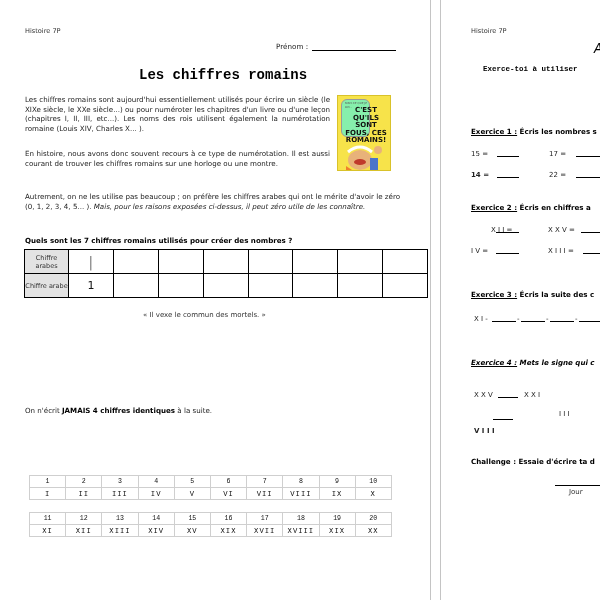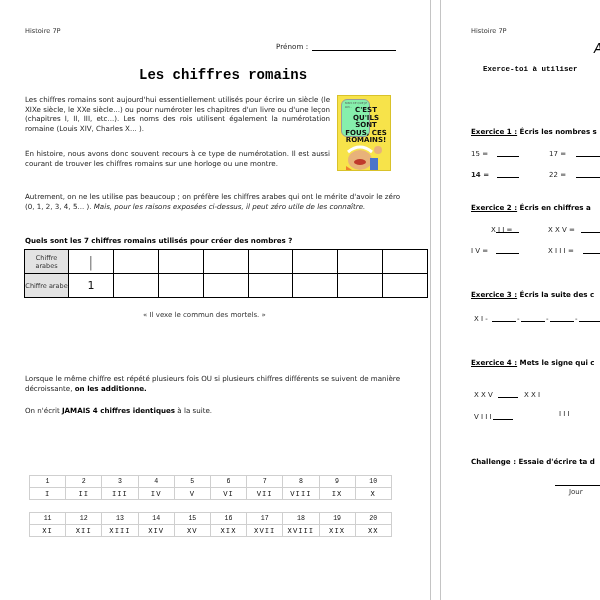--- a/index.html
+++ b/index.html
@@ -112,23 +112,20 @@
       <td class="val"></td>
       <td class="val"></td>
       <td class="val"></td>
     </tr>
   </tbody>
     </table>
 
   <div class="abs" style="left:143px; top:311px; font-size:7px; color:#333;">« Il vexe le commun des mortels. »</div>
 
 
-  <div class="para" style="top:374px;">
-    <span>Lorsque le même chiffre est répété plusieurs fois OU si plusieurs chiffres différents se suivent de manière décroissante, </span><b>on les additionne.</b><span></span>
-  </div>
   <div class="para" style="top:406px;">
     <span>On n'écrit </span><b>JAMAIS 4 chiffres identiques</b><span> à la suite.</span>
   </div>
 
   <table id="ref-table-1" class="ref-table">
     <tbody>
         <tr class="num">
       <td>1</td>
       <td>2</td>
       <td>3</td>
@@ -227,28 +224,28 @@
   </div>
   <div class="abs ex-item" style="left:33px; top:315px;">X I -</div>
   <span class="abs blank" style="left:51px; top:315px; width:24px;"></span>
   <span class="abs ex-item" style="left:76px; top:315px;">-</span>
   <span class="abs blank" style="left:80px; top:315px; width:24px;"></span>
   <span class="abs ex-item" style="left:105px; top:315px;">-</span>
   <span class="abs blank" style="left:109px; top:315px; width:24px;"></span>
   <span class="abs ex-item" style="left:134px; top:315px;">-</span>
   <span class="abs blank" style="left:138px; top:315px; width:21px;"></span>
 
-  <div class="abs ex-label" style="left:30px; top:358px;">
+  <div class="abs ex-label" style="left:30px; top:358px;font-style:italic;">
     <u>Exercice 4 :</u>
     <span>Mets le signe qui c</span>
   </div>
   <div class="abs ex-item" style="left:33px; top:391px;">X X V</div>
   <span class="abs blank" style="left:57px; top:391px; width:20px;"></span>
   <div class="abs ex-item" style="left:83px; top:391px;">X X I</div>
-  <div class="abs ex-item" style="left:33px; top:413px;">V I I I</div>
+  <div class="abs ex-item" style="left:33px; top:427px;font-weight:bold;">V I I I</div>
   <span class="abs blank" style="left:52px; top:413px; width:20px;"></span>
   <div class="abs ex-item" style="left:74px; top:410px;margin-left:44px;">I I I</div>
 
   <div class="abs ex-label" style="left:30px; top:457px;">
     <span>Challenge :</span>
     <span>Essaie d'écrire ta d</span>
   </div>
   <div class="abs" style="left:114px; top:485px; width:45px; border-top:1px solid #000;"></div>
   <div class="abs ex-item" style="left:128px; top:488px; color:#333;">Jour</div>
 </div>

